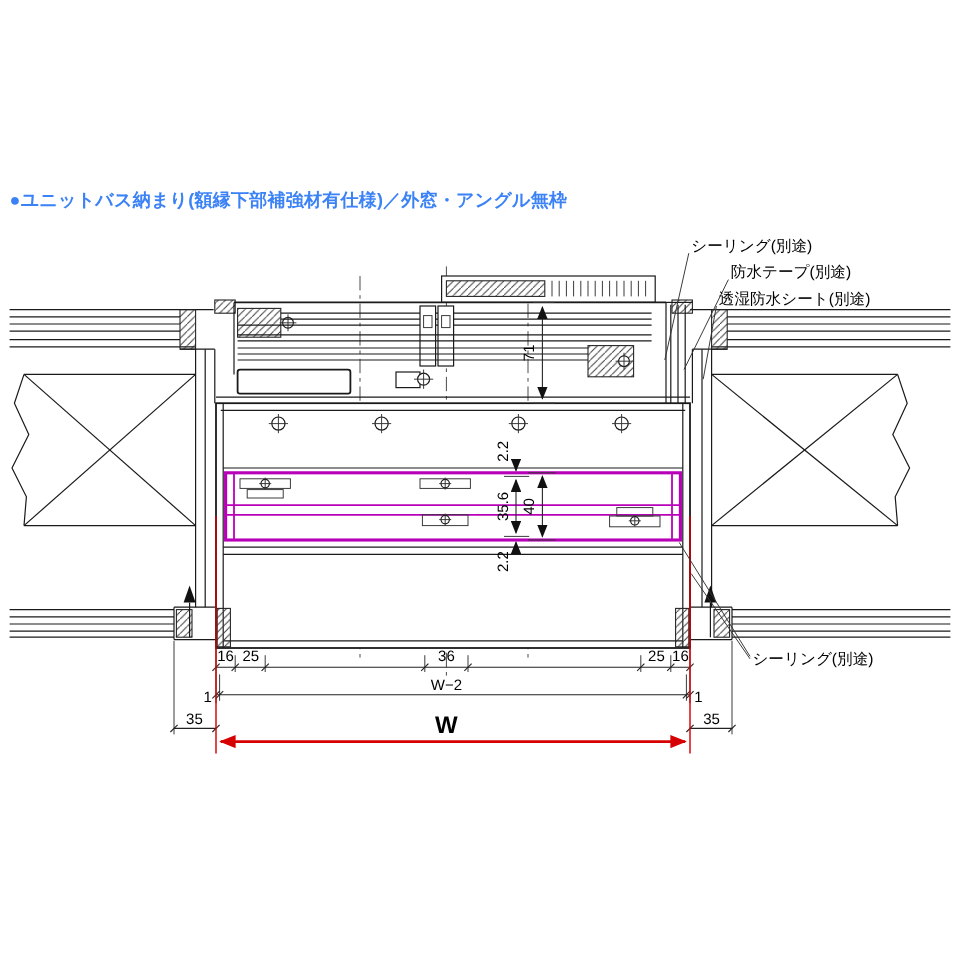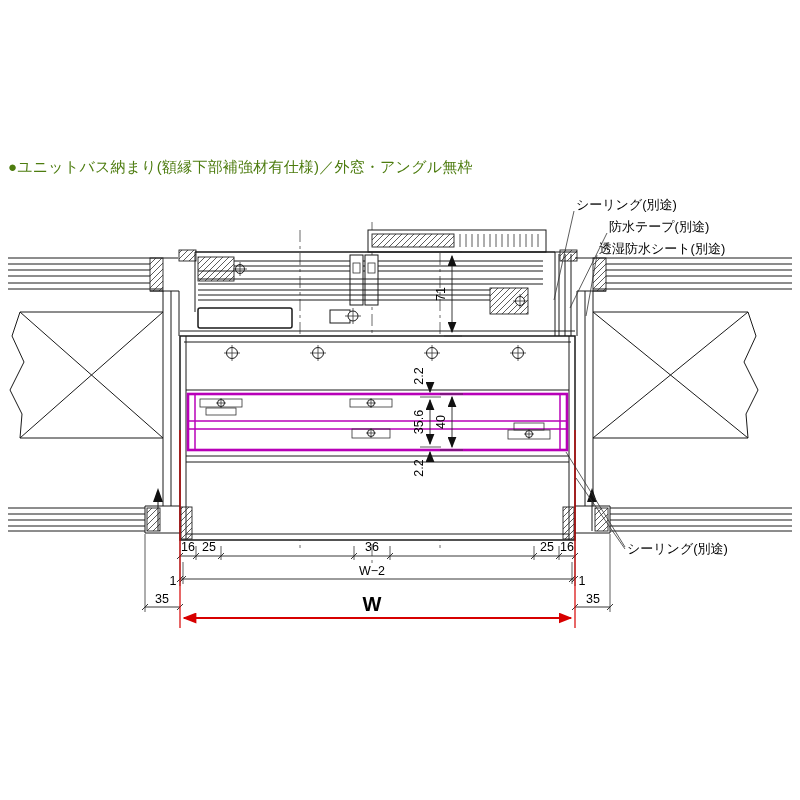--- a/index.html
+++ b/index.html
@@ -1,18 +1,18 @@
 <!DOCTYPE html>
 <html style="--c-highlight_magenta: #b800b8; --c-dimension_red: #d70000; --c-line: #1a1a1a;"><head>
 <meta charset="utf-8">
 <style>
   html,body{margin:0;padding:0;background:#fff;}
   .stage{position:relative;width:800px;height:800px;background:#fff;overflow:hidden;
          font-family:"Liberation Sans","DejaVu Sans",sans-serif;}
-  .title{position:absolute;left:8px;top:158px;font-size:15px;font-weight:400;color:#4d7c0f;
+  .title{position:absolute;left:8px;top:158px;font-size:15px;font-weight:700;color:#3b82f6;
          white-space:nowrap;letter-spacing:0.2px;}
   svg{position:absolute;left:0;top:0;}
   .ln{stroke:#1a1a1a;stroke-width:1;fill:none;}
   .ln2{stroke:#1a1a1a;stroke-width:1.6;fill:none;}
   .thin{stroke:#333;stroke-width:0.8;fill:none;}
   .wf{fill:#fff;stroke:#1a1a1a;stroke-width:1;}
   .wf2{fill:#fff;stroke:#1a1a1a;stroke-width:1.5;}
   .hat{fill:url(#hatch);stroke:#222;stroke-width:0.9;}
   .cl{stroke:#444;stroke-width:0.8;fill:none;stroke-dasharray:12 4 3 4;}
   .dim{stroke:#222;stroke-width:0.9;fill:none;}

